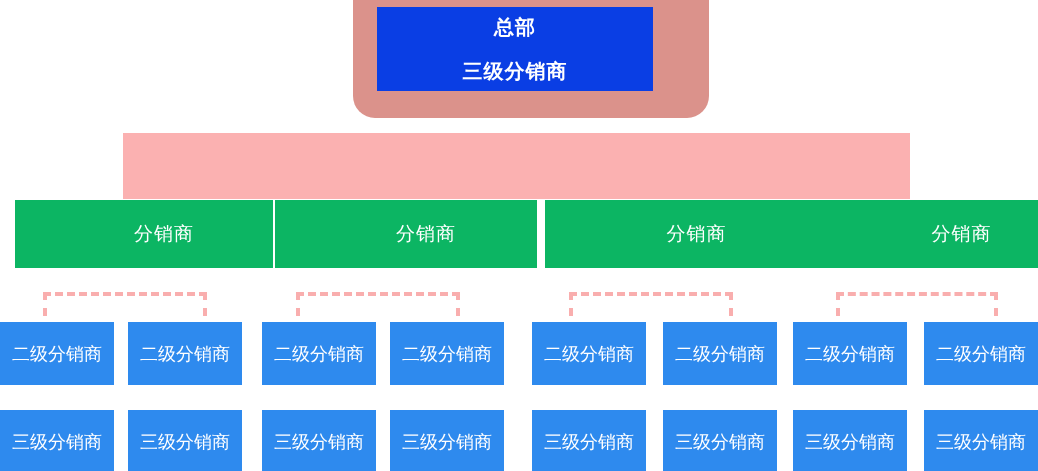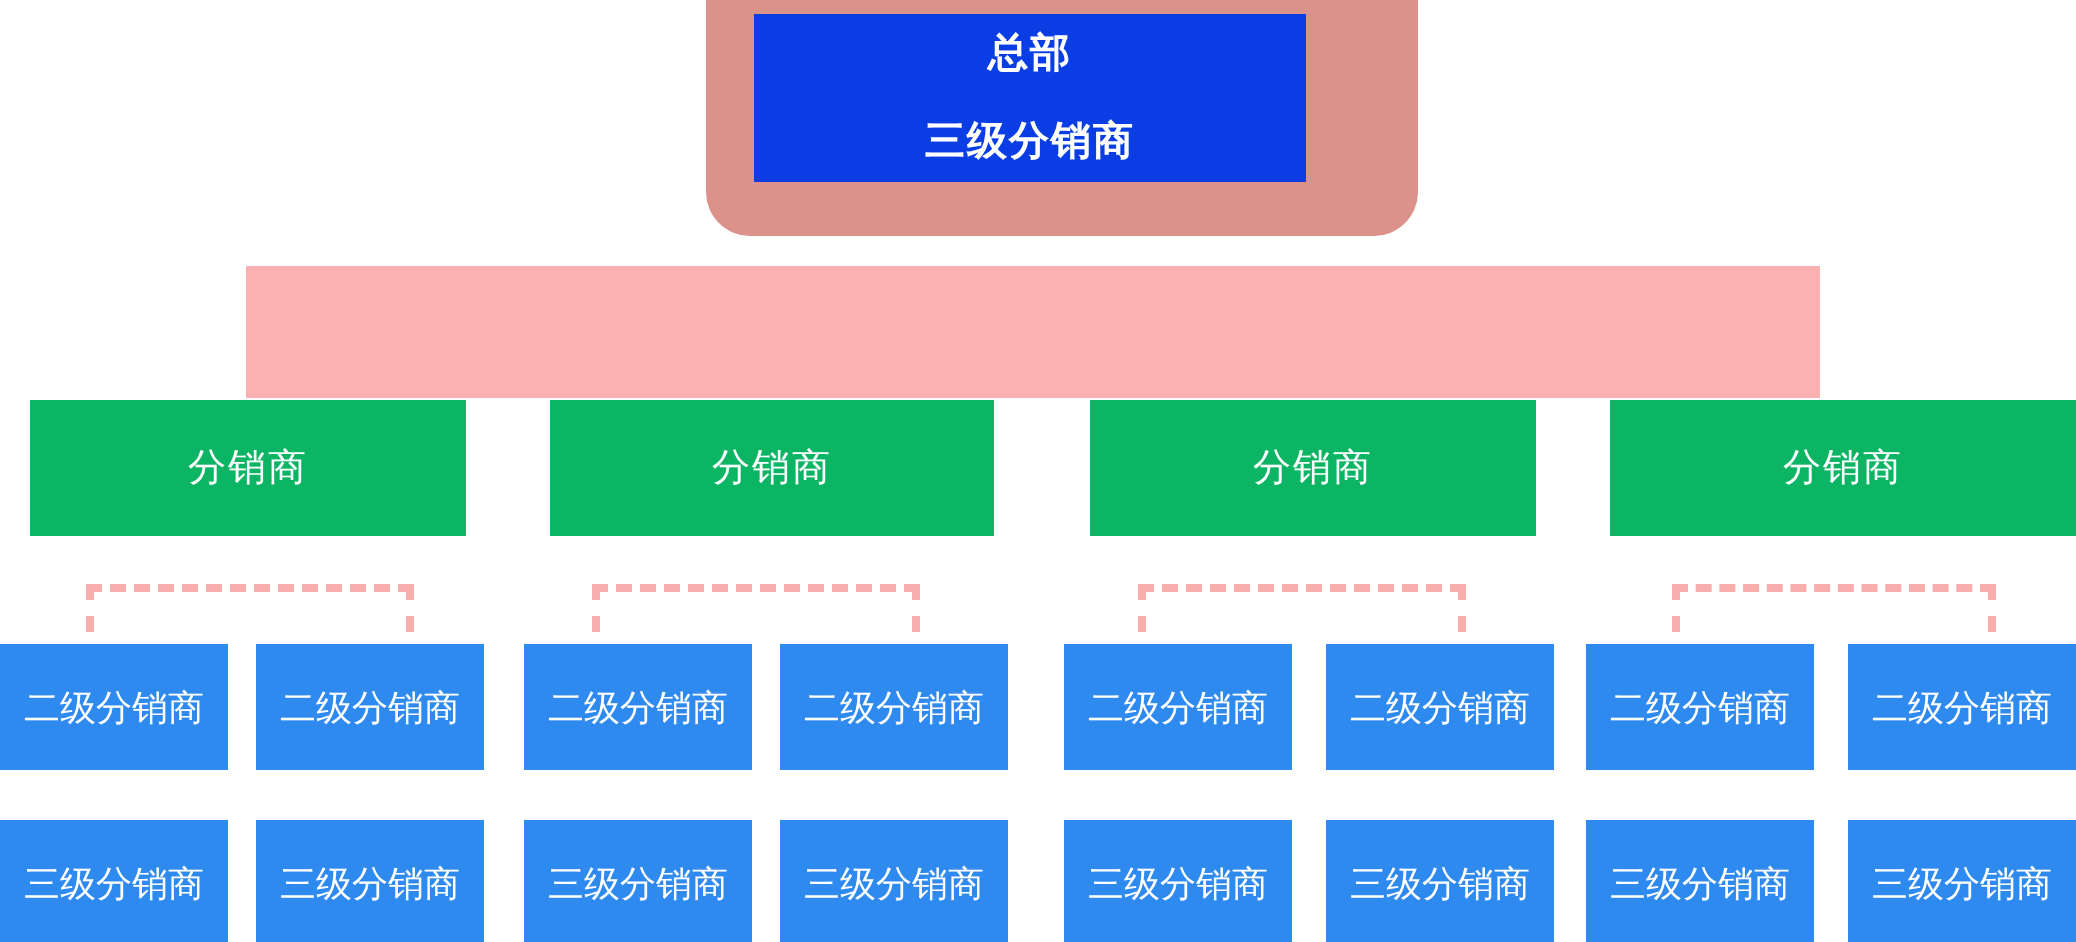--- a/index.html
+++ b/index.html
@@ -37,21 +37,21 @@
     width: 787px; height: 66px;
     background: var(--trunk, #FBB1B1);
   }
   
   .dist {
     position: absolute;
     top: 200px; height: 68px;
     background: var(--distributor, #0CB563);
     color: var(--text, #ffffff);
     display: flex; align-items: center; justify-content: center;
-    font-size: 19px; font-weight: 500; letter-spacing: 1px;
+    font-size: 19px; font-weight: 500; letter-spacing: 1px; padding-left: 40px;
   }
   .d1 { left: 15px;  width: 218px; }
   .d2 { left: 275px; width: 222px; }
   .d3 { left: 545px; width: 223px; }
   .d4 { left: 805px; width: 233px; }
   
   .bracket {
     position: absolute;
     top: 292px; height: 24px;
     box-sizing: border-box;

